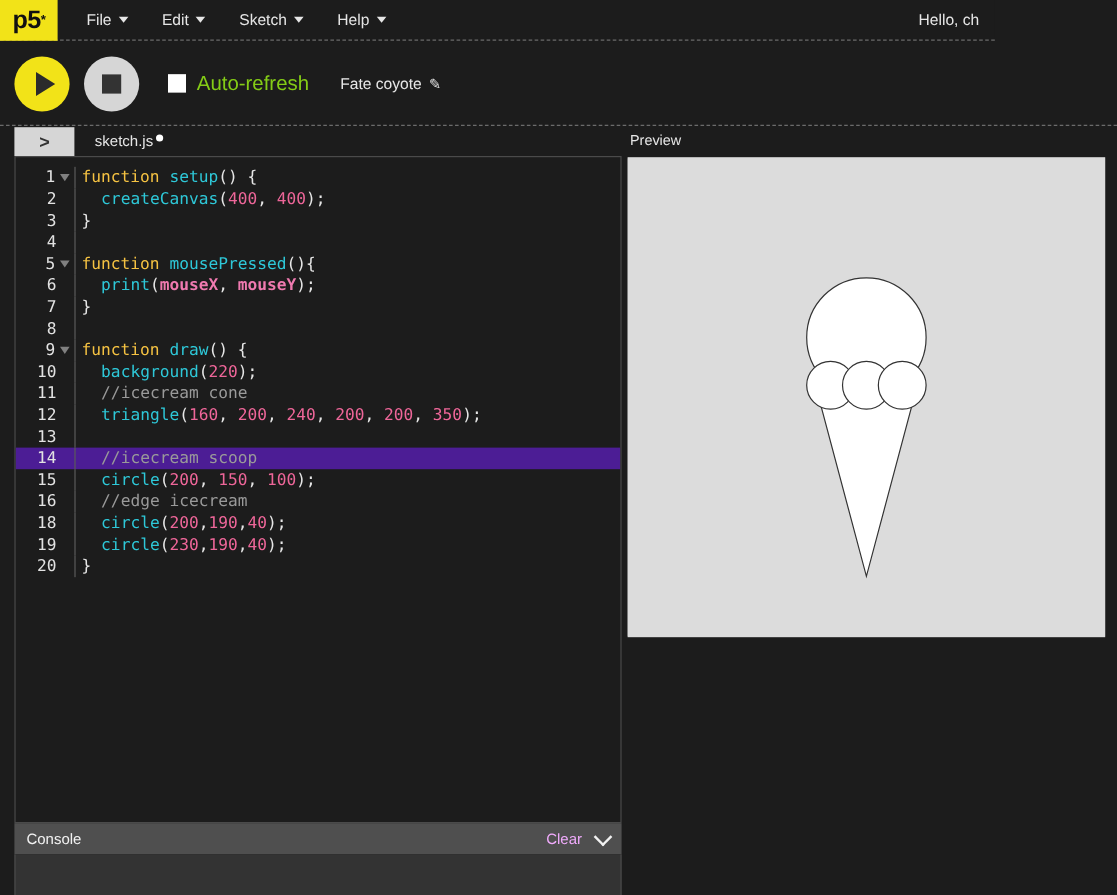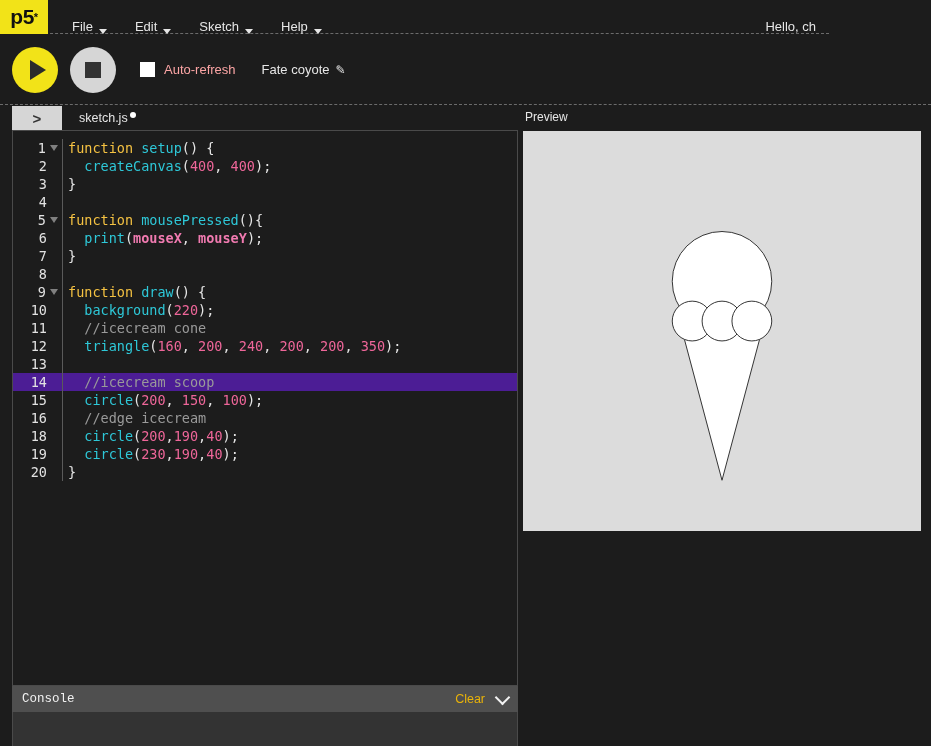--- a/index.html
+++ b/index.html
@@ -24,21 +24,21 @@
     color: #111; font-size: 21px; font-weight: bold;
     display: flex; align-items: center; justify-content: center;
     letter-spacing: -0.5px;
     font-family: "Liberation Sans", sans-serif;
   }
   .logo sup { font-size: 11px; vertical-align: super; }
   .nav-items { display: flex; align-items: center; margin-left: 10px; }
   .nav-item {
     color: #e6e6e6; font-size: 13px;
     padding: 0 14px; height: 34px;
-    display: flex; align-items: flex-end; gap: 6px;
+    display: flex; align-items: center; gap: 6px;
     cursor: pointer;
   }
   .caret {
     width: 0; height: 0;
     border-left: 4px solid transparent;
     border-right: 4px solid transparent;
     border-top: 5px solid #e6e6e6;
     display: inline-block;
   }
   .nav-right {
@@ -73,21 +73,21 @@
   .stop-sq { width: 16px; height: 16px; background: #333; }
 
   .autorefresh {
     display: flex; align-items: center; gap: 9px;
     margin-left: 24px; cursor: pointer;
   }
   .chk {
     width: 15px; height: 15px; background: #fff;
     border: 1px solid #fff; display: block;
   }
-  .autorefresh-label { color: #fca5a5; font-size: 13px; }
+  .autorefresh-label { color: #84cc16; font-size: 17px; }
 
   .sketchname {
     display: flex; align-items: center; gap: 6px;
     margin-left: 26px; color: #e6e6e6; font-size: 13px;
     cursor: pointer;
   }
   .pencil { font-size: 12px; color: #e6e6e6; transform: rotate(0deg); }
 
   
   .tabstrip {
@@ -160,25 +160,25 @@
   .pun  { color: #e6e6e6; }
 
   
   .console-bar {
     position: absolute; left: 12px; top: 686px;
     width: 506px; height: 26px;
     background: #4f4f4f;
     display: flex; align-items: center;
     padding: 0 10px;
   }
-  .console-title { color: #f2f2f2; font-size: 12.5px; font-family: Liberation Mono, monospace; }
+  .console-title { color: #f2f2f2; font-size: 12.5px; }
   .console-actions {
     margin-left: auto; display: flex; align-items: center; gap: 12px;
   }
-  .console-clear { color: #eab308; font-size: 12.5px; cursor: pointer; }
+  .console-clear { color: #f0abfc; font-size: 12.5px; cursor: pointer; }
   .chev-down {
     width: 11px; height: 11px;
     border-right: 2px solid #f2f2f2;
     border-bottom: 2px solid #f2f2f2;
     transform: rotate(45deg);
     margin-bottom: 4px; cursor: pointer;
   }
   .console-body {
     position: absolute; left: 12px; top: 712px;
     width: 506px; height: 34px;

